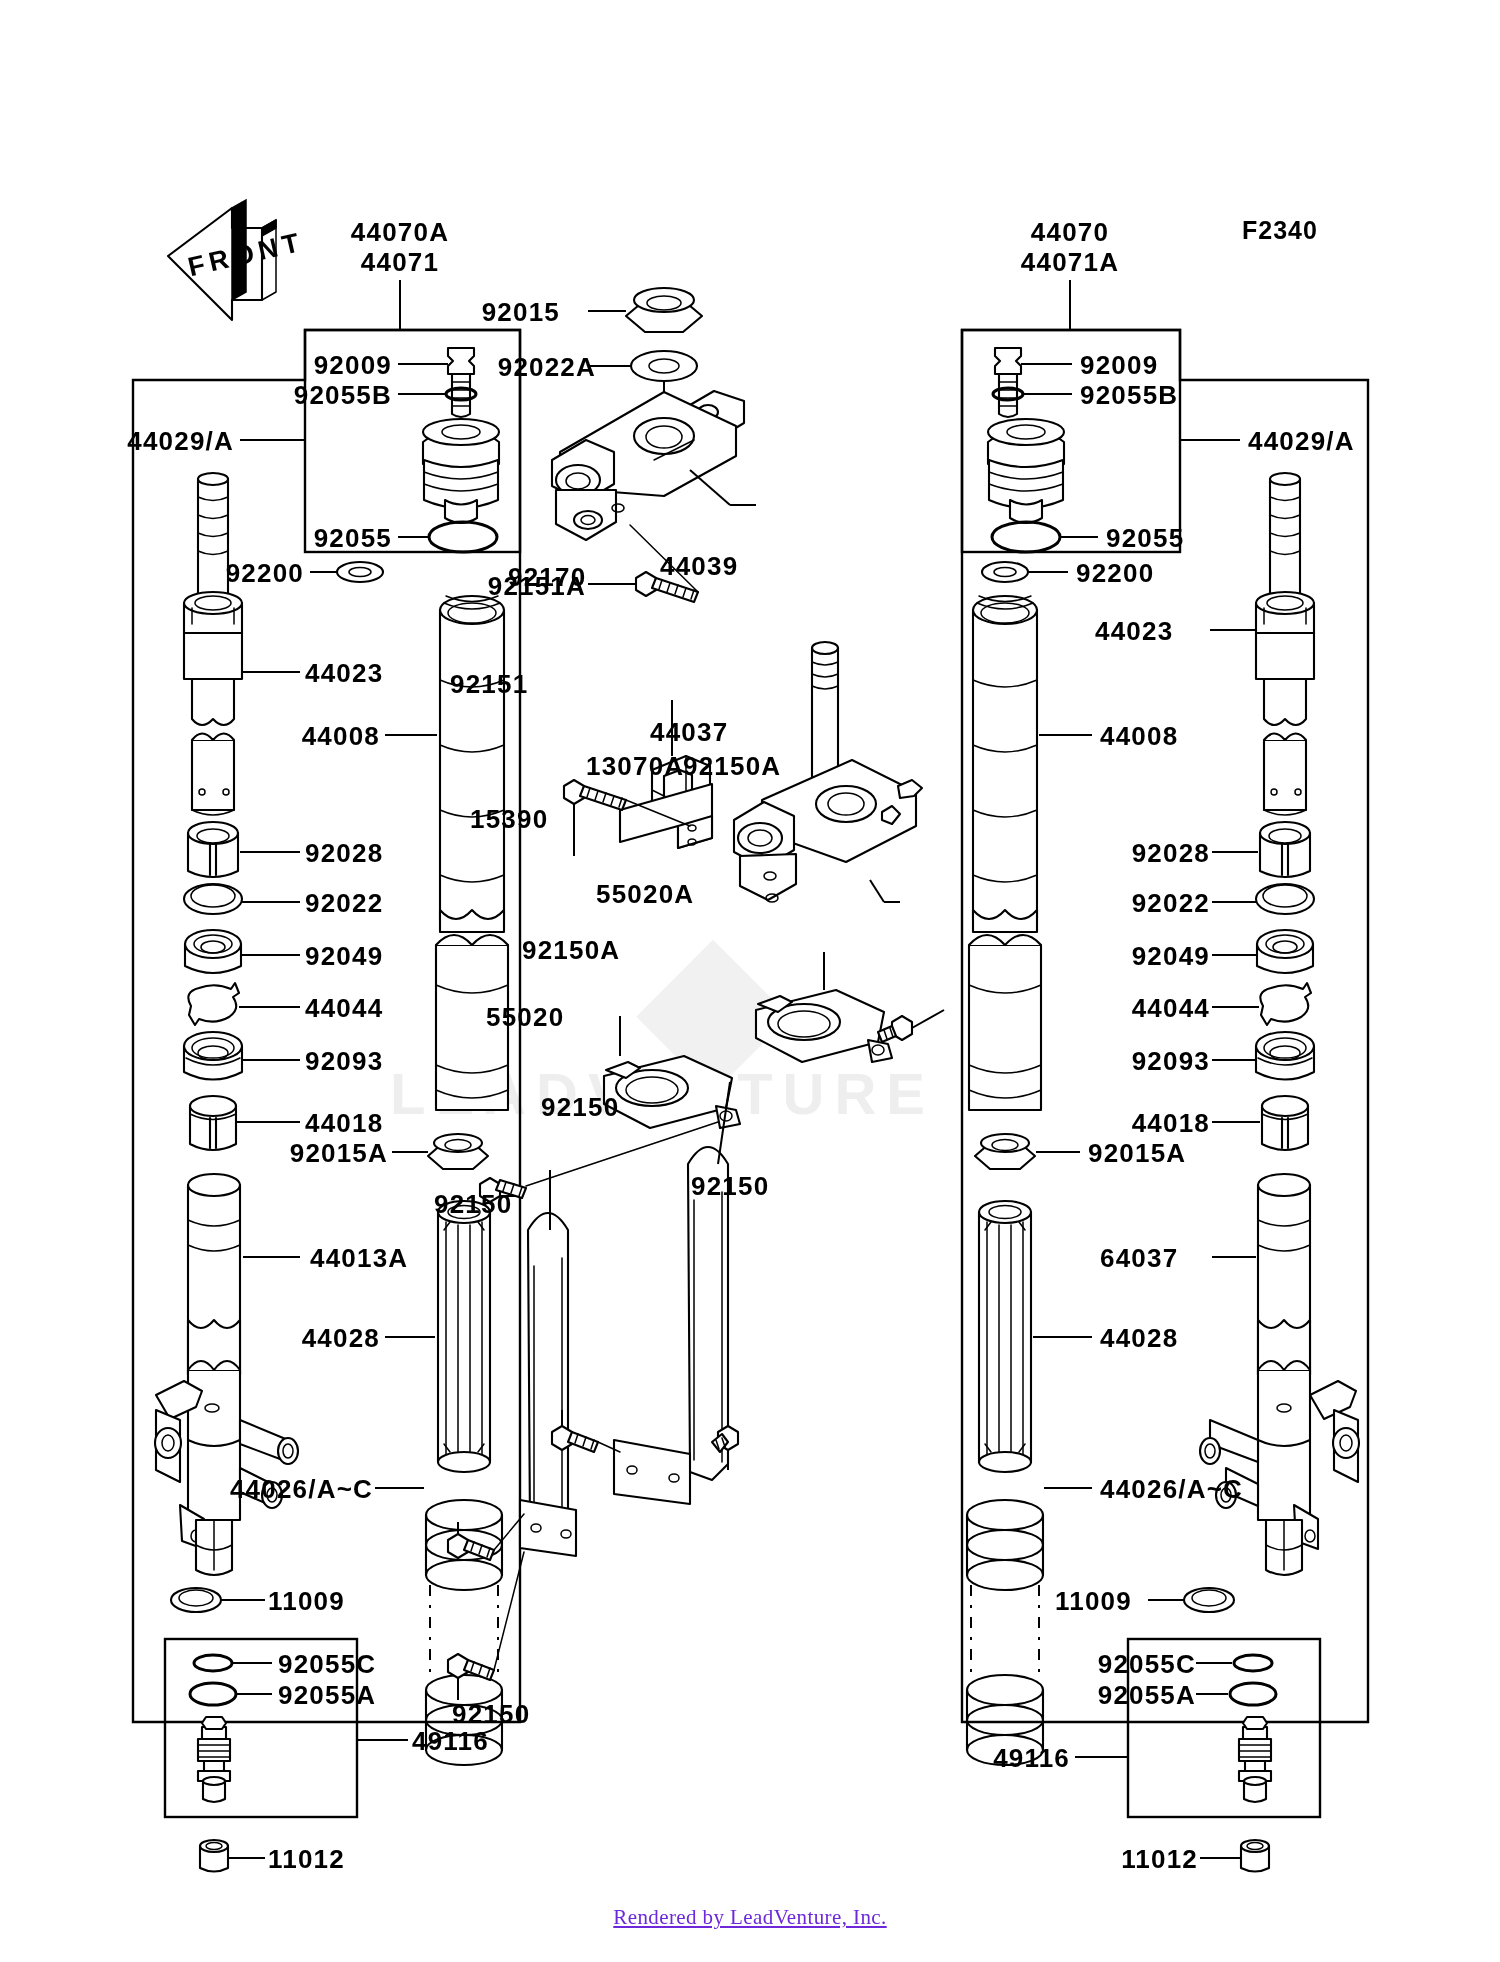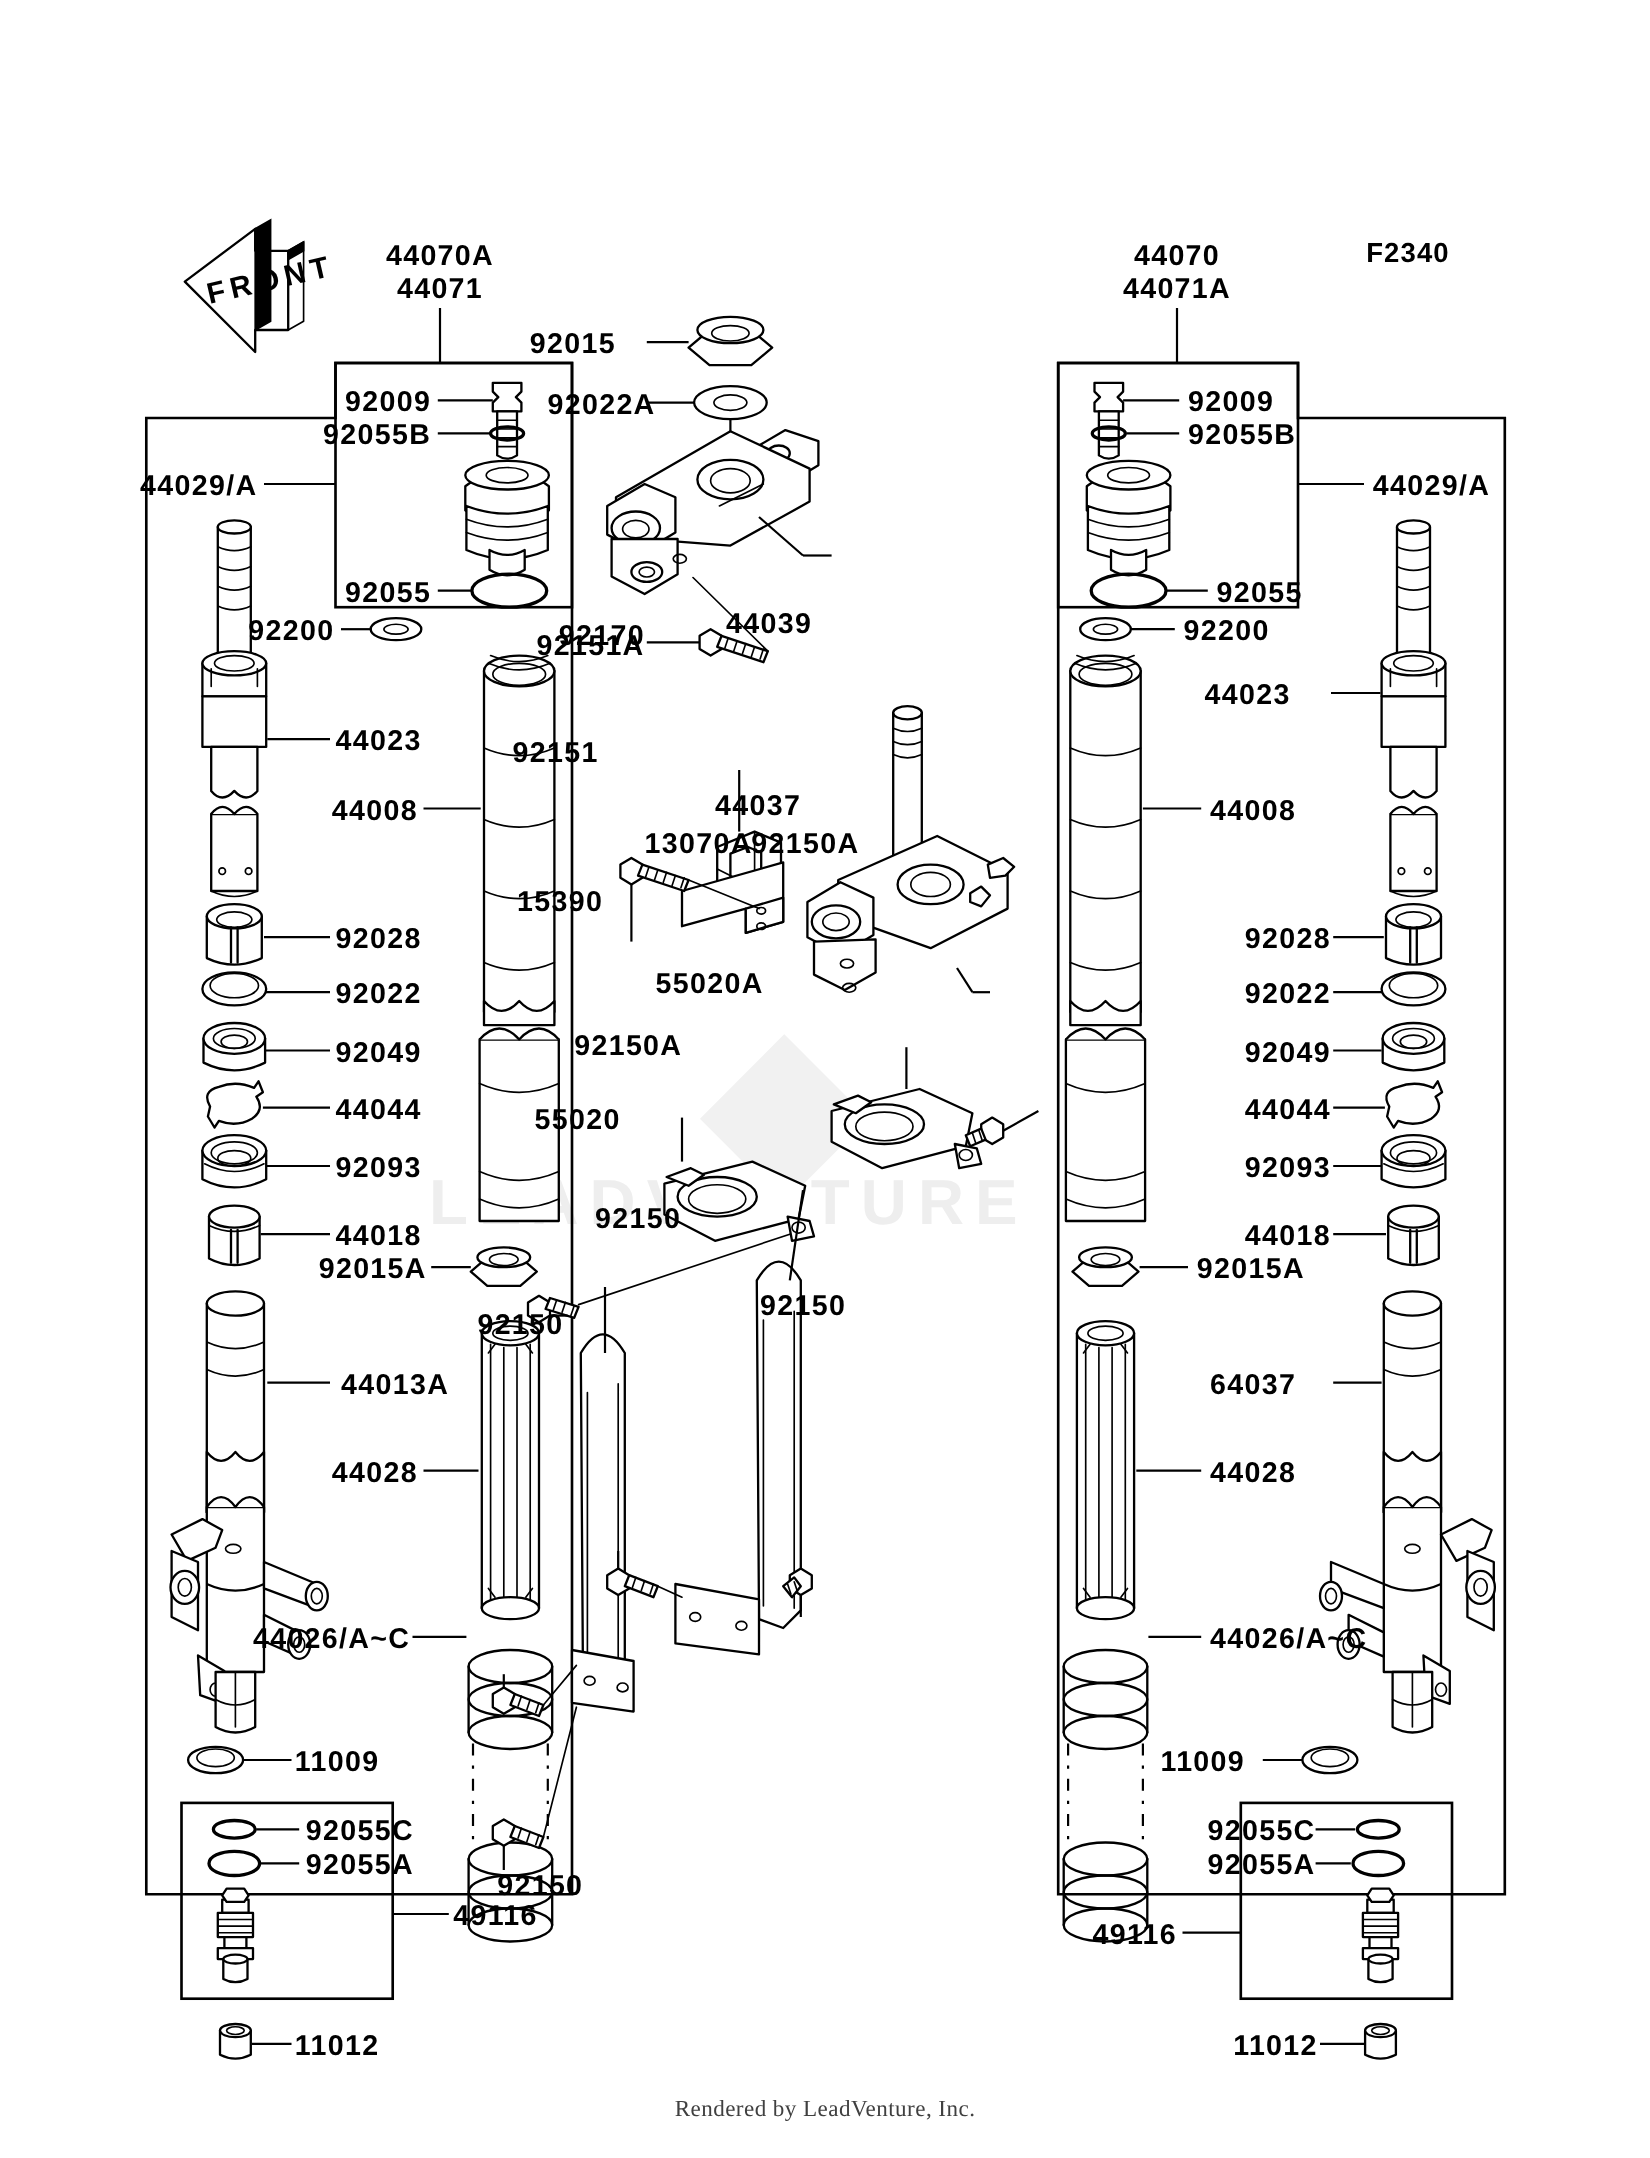--- a/index.html
+++ b/index.html
@@ -29,21 +29,22 @@
     font-size:25px;
     letter-spacing:1px;
   }
   .footer {
     position:absolute;
     left:0; top:1905px; width:1500px;
     text-align:center;
     font-size:21px;
     font-family:"Liberation Serif", serif;
     letter-spacing:0.4px;
-    color:#404040;
+    color:#6d28d9;
+    text-decoration:underline;
   }
   .wm {
     position:absolute;
     font-weight:bold;
     color:#eeeeee;
     letter-spacing:10px;
     font-size:58px;
     user-select:none;
   }
   .wmlogo{
@@ -661,21 +662,21 @@
   <div class="lbl" style="left:278px; top:1650px;">92055C</div>
   <div class="lbl" style="left:278px; top:1681px;">92055A</div>
   <div class="lbl" style="left:412px; top:1727px;">49116</div>
   <div class="lbl" style="left:268px; top:1845px;">11012</div>
 
   <div class="lbl r" style="left:432px; top:298px; width:128px;">92015</div>
   <div class="lbl r" style="left:448px; top:353px; width:148px;">92022A</div>
   <div class="lbl" style="left:660px; top:552px;">44039</div>
   <div class="lbl r" style="left:438px; top:572px; width:148px;">92151A</div>
   <div class="lbl" style="left:508px; top:563px;">92170</div>
-  <div class="lbl" style="left:450px; top:670px;margin-left:16px;">92151</div>
+  <div class="lbl" style="left:450px; top:670px;">92151</div>
   <div class="lbl" style="left:650px; top:718px;">44037</div>
   <div class="lbl" style="left:586px; top:752px;">13070A</div>
   <div class="lbl" style="left:683px; top:752px;">92150A</div>
   <div class="lbl" style="left:470px; top:805px;">15390</div>
   <div class="lbl" style="left:522px; top:936px;">92150A</div>
   <div class="lbl" style="left:596px; top:880px;">55020A</div>
   <div class="lbl" style="left:486px; top:1003px;">55020</div>
   <div class="lbl" style="left:541px; top:1093px;">92150</div>
   <div class="lbl" style="left:691px; top:1172px;">92150</div>
   <div class="lbl" style="left:434px; top:1190px;">92150</div>

